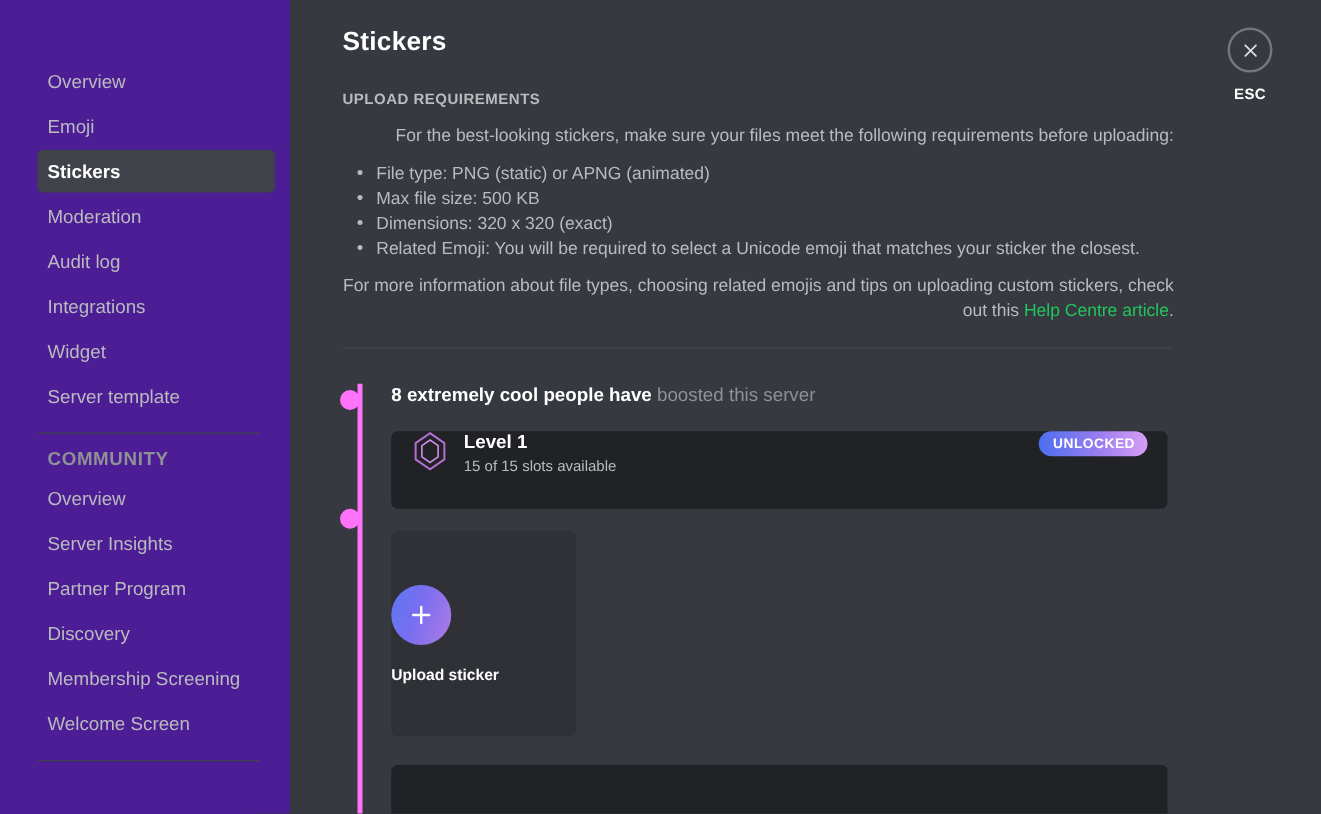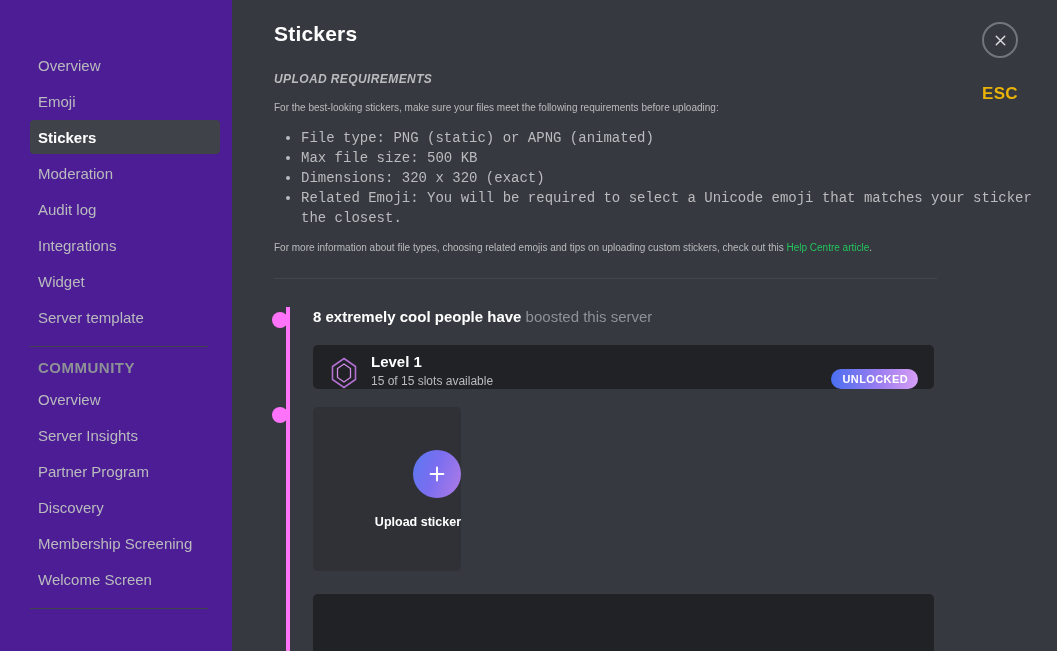--- a/index.html
+++ b/index.html
@@ -65,32 +65,31 @@
     letter-spacing: .2px;
     margin-bottom: 26px;
   }
   .section-label {
     color: #b9bbbe;
     font-size: 12px;
     font-weight: bold;
     letter-spacing: .4px;
     text-transform: uppercase;
     margin-bottom: 12px;
-    font-style: italic;
   }
   .body-text {
     color: #b9bbbe;
-    font-size: 10px;
+    font-size: 14px;
     line-height: 20px;
     max-width: 665px;
+    text-align: right;
   }
   ul.req-list {
     list-style: none;
     margin: 10px 0 10px 0;
-    font-family: Liberation Mono, monospace;
   }
   ul.req-list li {
     color: #b9bbbe;
     font-size: 14px;
     line-height: 20px;
     padding-left: 27px;
     position: relative;
   }
   ul.req-list li::before {
     content: "";
@@ -134,24 +133,24 @@
     font-size: 15px;
     line-height: 20px;
     color: #8e9297;
     margin-bottom: 18px;
   }
   .boost-headline b { color: #ffffff; font-weight: bold; }
 
   .level-card {
     background: #202225;
     border-radius: 5px;
-    height: 44px;
+    height: 62px;
     width: 621px;
     display: flex;
-    align-items: flex-end;
+    align-items: flex-start;
     padding: 0 16px 0 18px;
   }
   .level-gem { width: 26px; height: 32px; flex: 0 0 26px; margin-right: 14px; }
   .level-text { flex: 1; }
   .level-name { color: #ffffff; font-size: 15px; font-weight: bold; line-height: 18px; }
   .level-slots { color: #b9bbbe; font-size: 12px; line-height: 16px; margin-top: 2px; }
   .badge {
     background: linear-gradient(90deg, #4a6ff0 0%, #9b7df0 55%, #d79ef5 100%);
     color: #ffffff;
     font-size: 11px;
@@ -162,21 +161,21 @@
     white-space: nowrap;
   }
 
   .sticker-grid { display: flex; margin-top: 18px; }
   .upload-card {
     width: 148px; height: 164px;
     background: #2f3136;
     border-radius: 5px;
     display: flex;
     flex-direction: column;
-    align-items: flex-end;
+    align-items: flex-start;
     justify-content: center;
     cursor: pointer;
   }
   .plus-circle {
     width: 48px; height: 48px;
     border-radius: 50%;
     background: linear-gradient(110deg, #5a78f0 0%, #7a6ef0 45%, #b07be6 100%);
     display: flex; align-items: center; justify-content: center;
     margin-bottom: 17px;
   }
@@ -199,24 +198,24 @@
     display: flex; flex-direction: column; align-items: center;
     cursor: pointer;
   }
   .esc-circle {
     width: 36px; height: 36px;
     border-radius: 50%;
     border: 2px solid #72767d;
     display: flex; align-items: center; justify-content: center;
   }
   .esc-label {
-    color: #eab308;
-    font-size: 17px;
-    font-weight: bold;
-    margin-top: 26px;
+    color: #ffffff;
+    font-size: 12px;
+    font-weight: bold;
+    margin-top: 10px;
     letter-spacing: .3px;
   }
 </style>
 </head>
 <body>
 
 <div class="app">
 
   <nav class="sidebar">
     <div>

